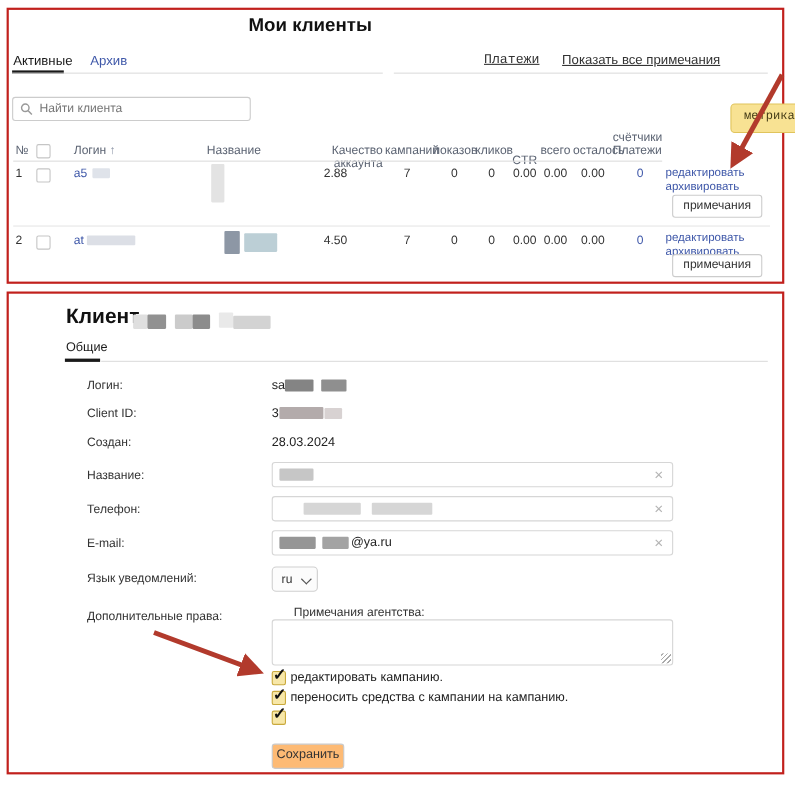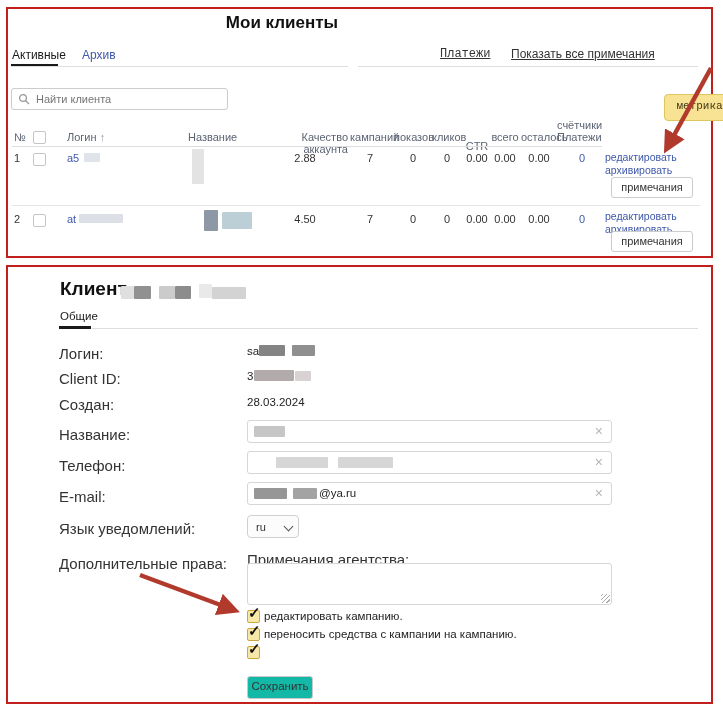--- a/index.html
+++ b/index.html
@@ -22,32 +22,32 @@
   .td{position:absolute;font-size:11px;color:#333;}
   .ctr{text-align:center;}
   .blue{color:#3f58a9;cursor:pointer;}
   .rowlink{position:absolute;font-size:10.5px;color:#3f58a9;cursor:pointer;}
   .notesbtn{position:absolute;border:1px solid #ccc;border-radius:3px;background:#fff;
           font-size:11px;color:#333;text-align:center;line-height:18px;cursor:pointer;}
   .cb{position:absolute;width:11px;height:11px;border:1px solid #c5c5c5;border-radius:2px;background:#fff;cursor:pointer;}
   .cb-y{position:absolute;width:11px;height:11px;border:1px solid #c9a93d;border-radius:2px;background:#f7e7a8;cursor:pointer;}
   .cb-y .mark{position:absolute;left:0px;top:-7px;font-size:15px;font-weight:bold;color:#111;}
   .blur{position:absolute;border-radius:1px;filter:blur(0.7px);}
-  .lbl{position:absolute;font-size:15px;color:#333;}
+  .lbl{position:absolute;font-size:11px;color:#333;margin-left:20px;}
   .val{position:absolute;font-size:11.5px;color:#222;}
   .input{position:absolute;border:1px solid #d6d6d6;border-radius:3px;background:#fff;box-sizing:border-box;}
   .clear-x{position:absolute;right:8px;top:3px;font-size:14px;color:#b5b5b5;cursor:pointer;line-height:14px;}
   .select{position:absolute;border:1px solid #cfcfcf;border-radius:4px;background:#fcfcfc;
           box-sizing:border-box;font-size:11px;color:#333;cursor:pointer;}
   .chev{position:absolute;width:6px;height:6px;border-right:1.5px solid #555;border-bottom:1.5px solid #555;
         transform:rotate(45deg);}
   .ta{position:absolute;border:1px solid #d6d6d6;border-radius:3px;background:#fff;box-sizing:border-box;}
   .ta .grip{position:absolute;right:1px;bottom:1px;width:9px;height:9px;
         background:repeating-linear-gradient(-45deg,transparent 0 2px,#aaa 2px 3px);cursor:nwse-resize;}
-  .savebtn{position:absolute;border:1px solid #c9c9c9;border-radius:3px;background:#14b8a6;
+  .savebtn{position:absolute;border:1px solid #c9c9c9;border-radius:3px;background:#fdba74;
         font-size:11.5px;color:#333;text-align:center;line-height:19px;cursor:pointer;}
   .cklabel{position:absolute;font-size:11.5px;color:#222;}
   svg.arrow{position:absolute;pointer-events:none;}
 </style>
 </head>
 <body>
 
 <div id="stage">
 
   <div class="panel" style="left:6px;top:7px;width:703px;height:247px;"></div>
@@ -179,21 +179,21 @@
 
   <div class="lbl" style="left:59px;top:488px;">E-mail:</div>
   <div class="input" style="left:247px;top:482px;width:365px;height:23px;">
     <span class="clear-x">×</span>
   </div>
   <div class="blur" style="left:254px;top:488px;width:33px;height:11px;background:#969696;"></div>
   <div class="blur" style="left:293px;top:488px;width:24px;height:11px;background:#a3a3a3;"></div>
   <div class="val" style="left:319px;top:487px;">@ya.ru</div>
 
   <div class="lbl" style="left:59px;top:520px;">Язык уведомлений:</div>
-  <div class="select" style="left:247px;top:515px;width:52px;height:23px;">
+  <div class="select" style="left:247px;top:515px;width:42px;height:23px;">
     <span style="position:absolute;left:8px;top:5px;">ru</span>
     <span class="chev" style="right:6px;top:7px;"></span>
   </div>
 
   <div class="lbl" style="left:59px;top:555px;">Дополнительные права:</div>
   <div class="lbl" style="left:247px;top:551px;">Примечания агентства:</div>
   <div class="ta" style="left:247px;top:563px;width:365px;height:42px;">
     <span class="grip"></span>
   </div>
 

